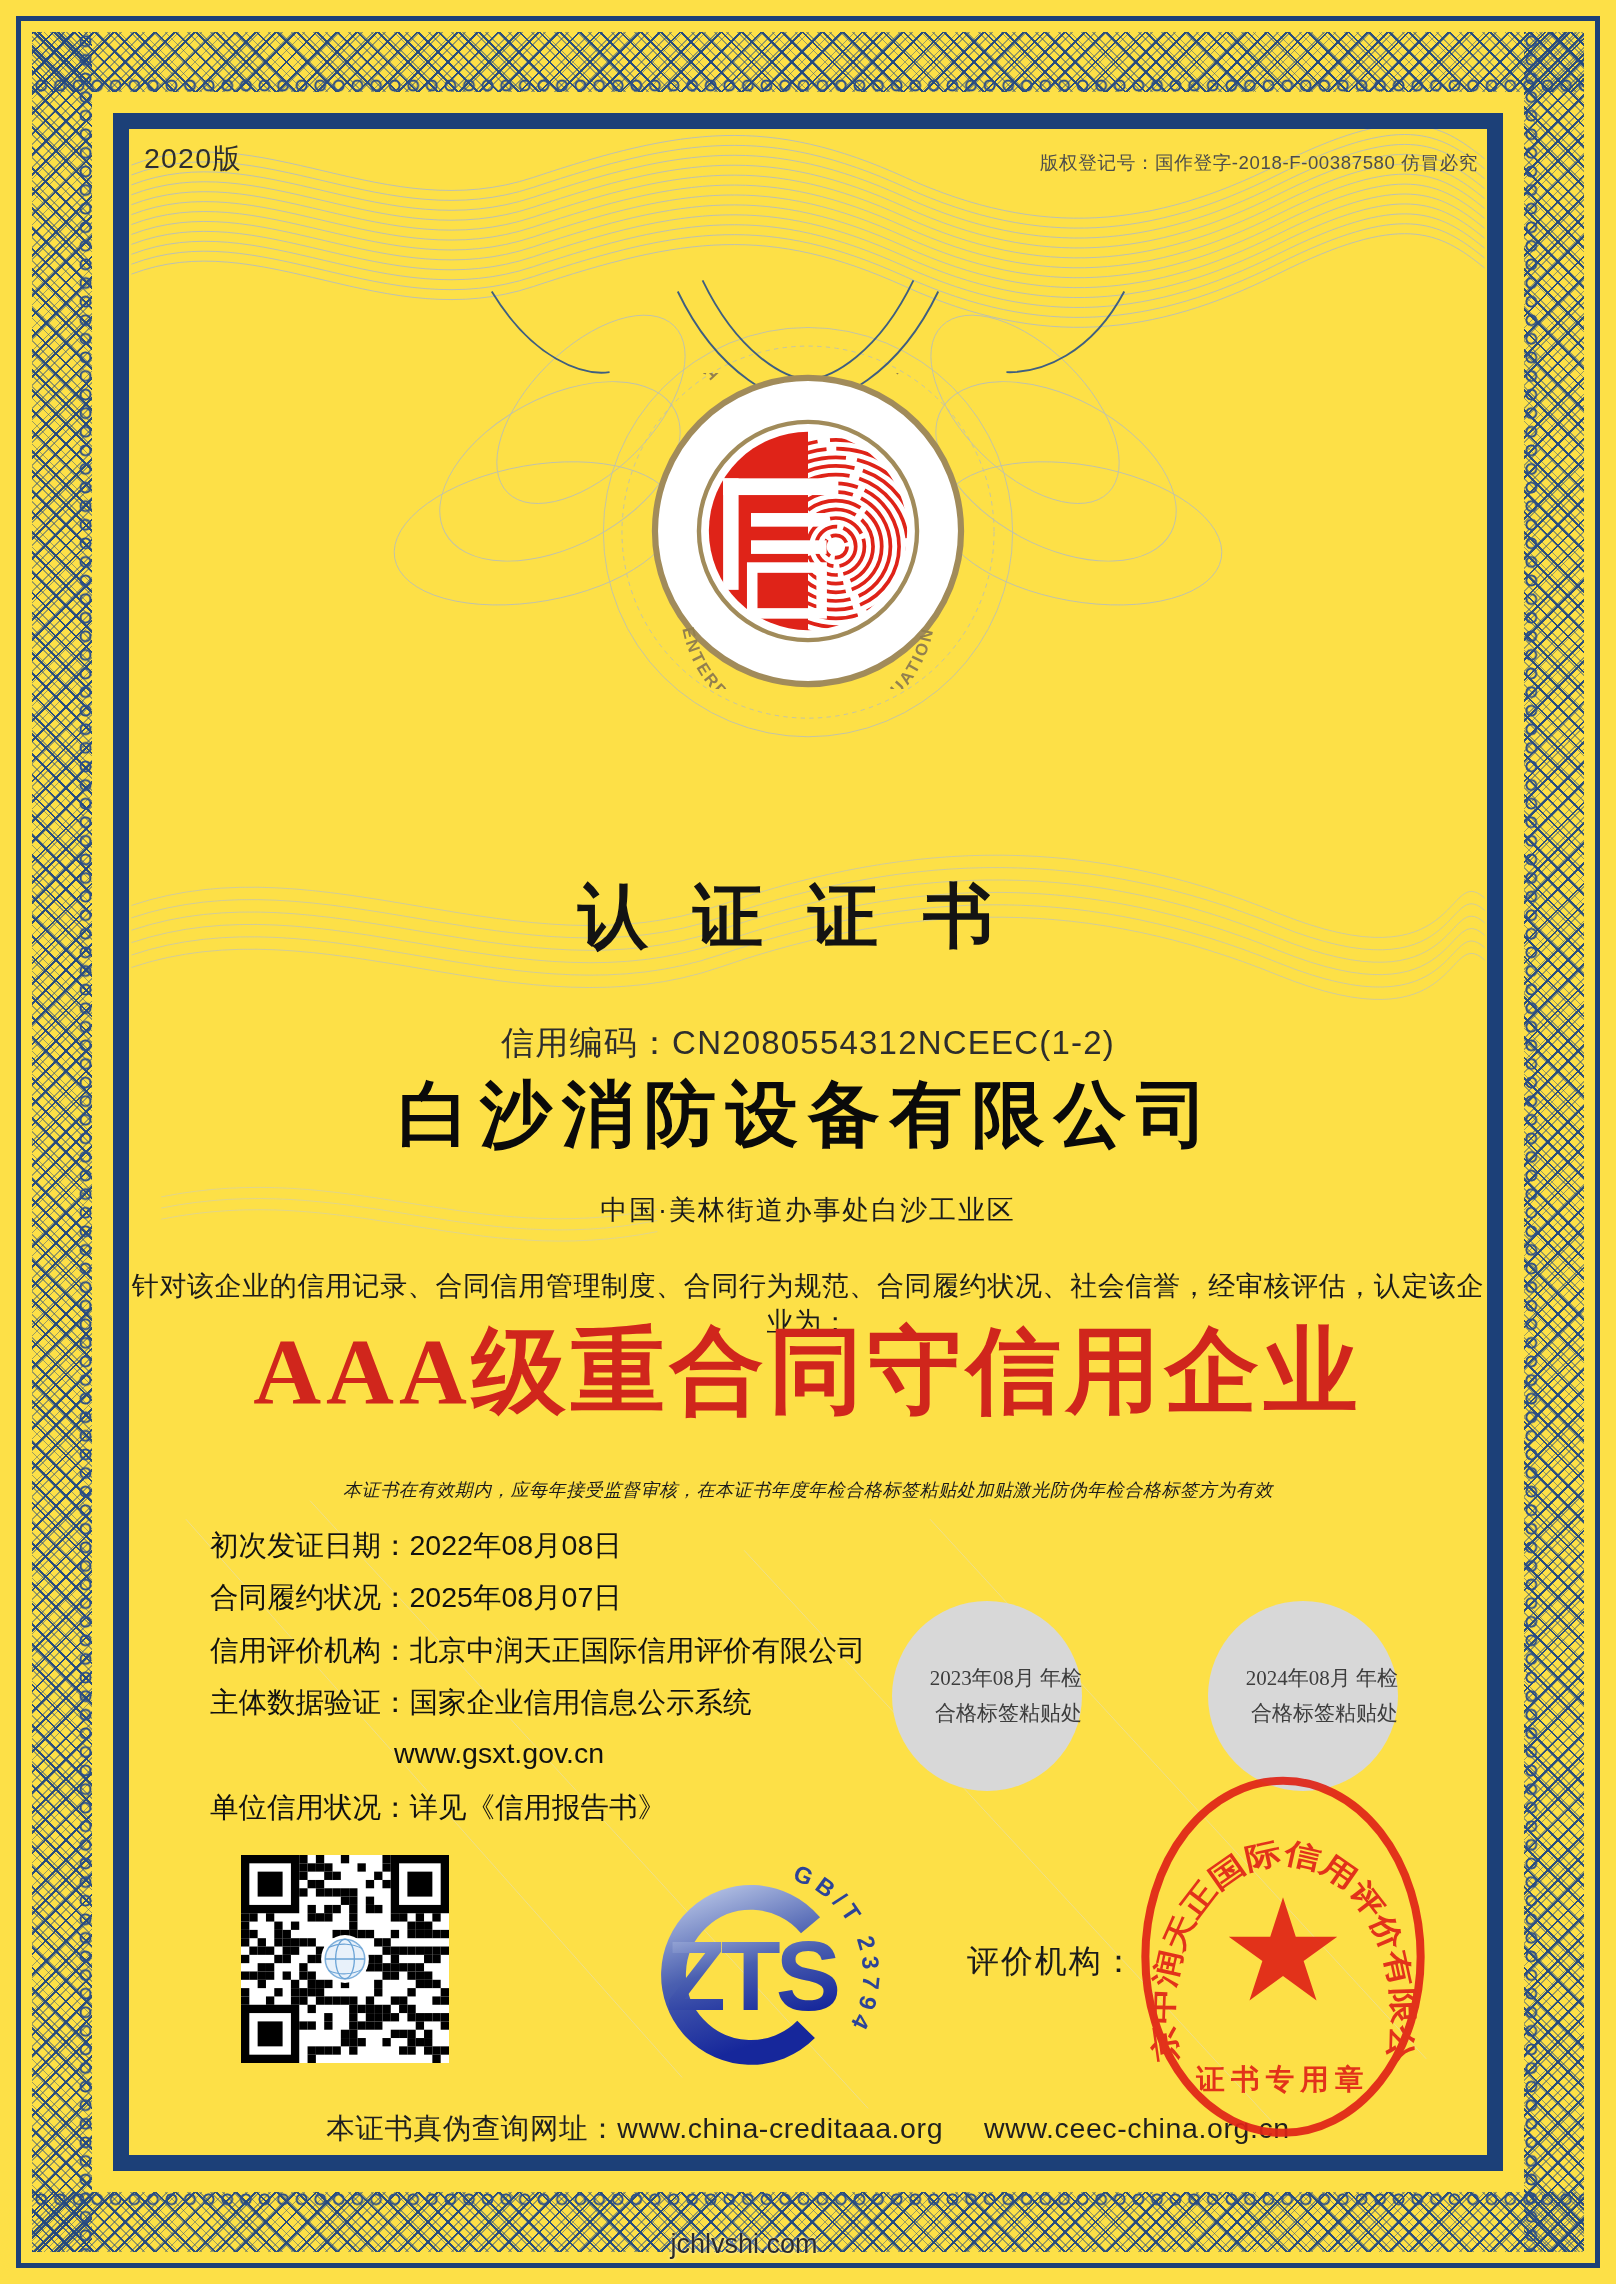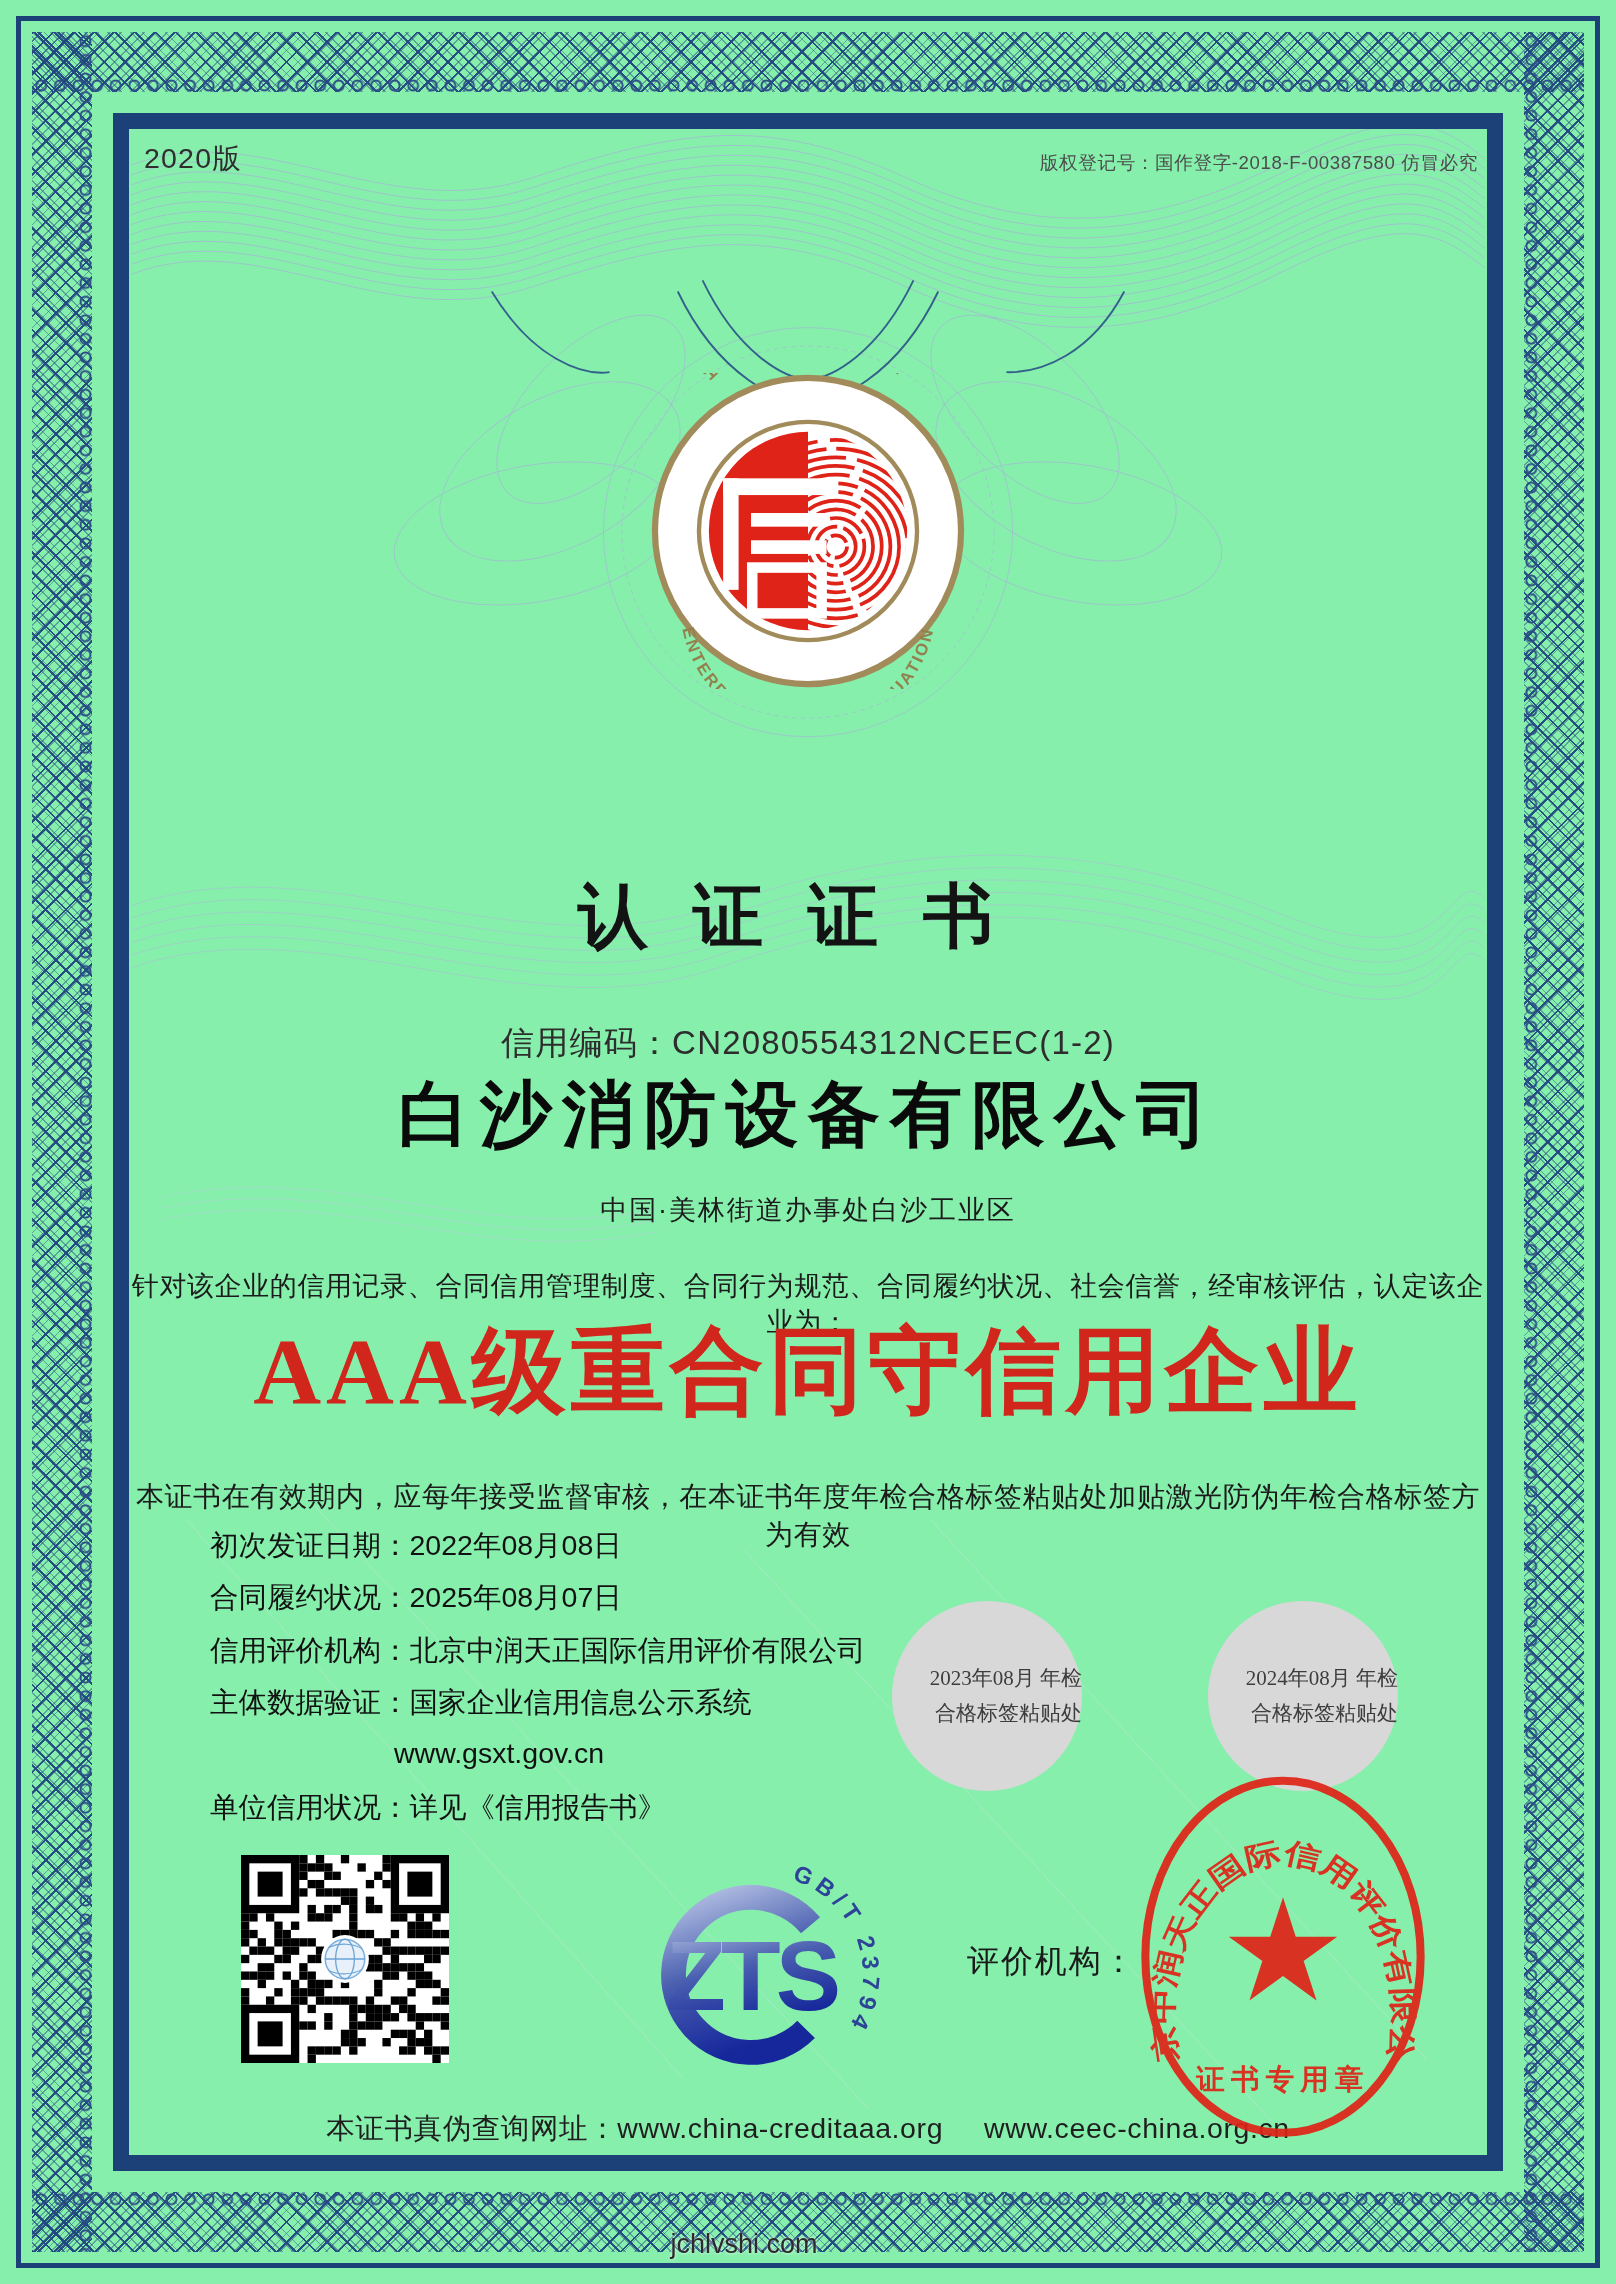--- a/index.html
+++ b/index.html
@@ -1,16 +1,16 @@
 <!DOCTYPE html>
 <html style="font-size:10px"><head>
 <meta charset="utf-8">
 <style>
   html,body{margin:0;padding:0;background:#ffffff;}
-  .page{position:relative;width:1616px;height:2284px;background:#86efac;overflow:hidden;
+  .page{position:relative;width:1616px;height:2284px;background:#fde047;overflow:hidden;
         font-family:"Liberation Sans","DejaVu Sans",sans-serif;}
   
   .hairline{position:absolute;inset:16px;border:5.6px solid #1c4078;z-index:3;pointer-events:none;}
   .lat{position:absolute;z-index:2;
        background:
          repeating-linear-gradient(45deg, rgba(34,72,128,.95) 0 1.9px, transparent 1.9px 14.3px),
          repeating-linear-gradient(135deg, rgba(34,72,128,.95) 0 1.9px, transparent 1.9px 14.3px),
          repeating-linear-gradient(45deg, rgba(34,72,128,.45) 6.2px 7.4px, transparent 7.4px 14.3px),
          repeating-linear-gradient(135deg, rgba(34,72,128,.45) 6.2px 7.4px, transparent 7.4px 14.3px);}
   .lat-top{left:32px;right:32px;top:32px;height:60px;}
@@ -35,21 +35,21 @@
   .edition{left:144px;top:140px;font-size:28.5px;color:#2e2e2e;letter-spacing:1.2px;}
   .copyright{right:138px;top:150px;font-size:18.6px;color:#4c4c4c;letter-spacing:0.6px;}
   .title1{top:731px;font-size:104px;font-weight:900;color:#131313;letter-spacing:22px;line-height:1;}
   .title2{top:881px;font-size:70px;font-weight:900;color:#131313;letter-spacing:45px;line-height:1;}
   .credit-code{top:1021px;font-size:33px;color:#2d2d2d;letter-spacing:1.2px;}
   .company{top:1078px;font-size:72px;font-weight:900;color:#0a0a0a;letter-spacing:10px;line-height:1;}
   .address{top:1192px;font-size:27px;color:#1b1b1b;letter-spacing:1.9px;}
   .statement{top:1268px;font-size:27px;color:#1b1b1b;letter-spacing:0.6px;}
   .rating{top:1315px;font-size:94px;font-weight:900;color:#d0261c;letter-spacing:5px;
           font-family:"Liberation Serif","DejaVu Serif",serif;line-height:1.2;}
-  .validity{top:1478px;font-size:28px;color:#1b1b1b;letter-spacing:0.6px;}
+  .validity{top:1478px;font-size:18px;color:#1b1b1b;letter-spacing:0.6px;font-style:italic;}
   .fields{left:210px;top:1527px;font-size:28.5px;color:#111;}
   .row{height:35px;margin-bottom:17.4px;white-space:nowrap;}
   .row .lbl{display:inline-block;min-width:184px;}
   .sticker{position:absolute;z-index:4;width:190px;height:190px;border-radius:50%;background:#d8d8d8;
            display:flex;flex-direction:column;align-items:flex-end;justify-content:center;
            font-family:"Liberation Serif","DejaVu Serif",serif;font-size:21px;color:#3d3d3d;line-height:1.65;}
   .sticker-1{left:892px;top:1601px;}
   .sticker-2{left:1208px;top:1601px;}
   .evaluator{left:967px;top:1940px;font-size:32px;color:#1b1b1b;letter-spacing:1.9px;z-index:4;}
   .footer{top:2110px;font-size:28.5px;color:#1f1f1f;letter-spacing:0.6px;}

